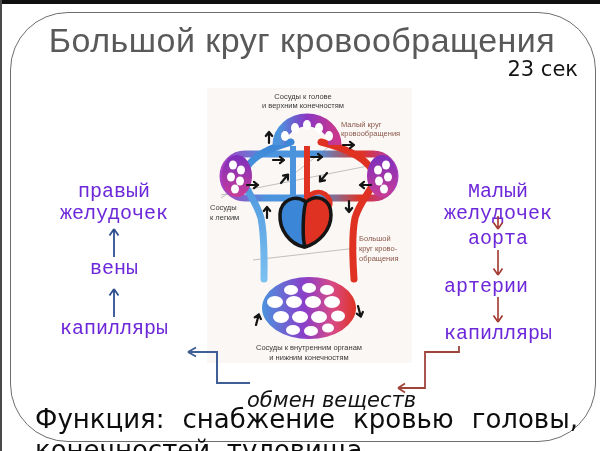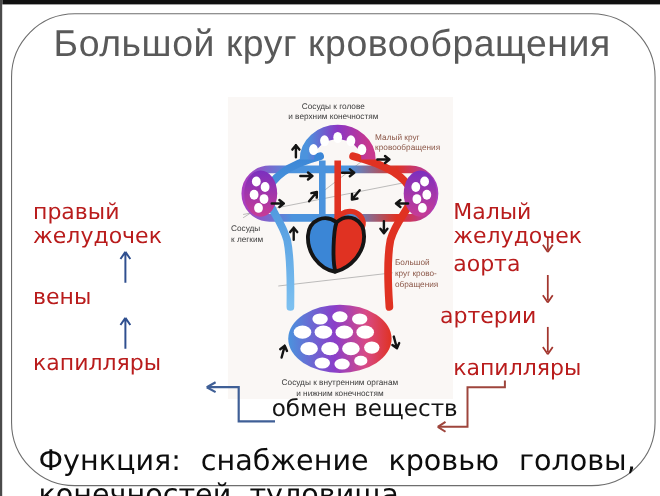--- a/index.html
+++ b/index.html
@@ -7,42 +7,43 @@
     position:relative;width:600px;height:451px;background:#ffffff;
     overflow:hidden;font-family:"DejaVu Sans",sans-serif;color:#111;
     border-left:2px solid #4a4a4a;box-sizing:border-box;
   }
   .abs{position:absolute;}
   #topbar{left:0;top:0;width:600px;height:4px;background:#101010;}
   #frame{left:8px;top:12px;width:584px;height:428px;border:1px solid #6e6e6e;border-radius:58px;}
   #title{left:0;top:21px;width:600px;text-align:center;
     font-family:"Liberation Sans",sans-serif;font-size:34px;color:#595959;letter-spacing:.5px;}
   #duration{top:57px;right:22px;font-size:21px;color:#141414;}
-  .flow-label{font-size:20px;line-height:1.12;text-align:left;color:#b91c1c;}
+  .flow-label{font-size:20px;line-height:1.12;text-align:center;color:#6d28d9;font-family:Liberation Mono, monospace;}
   #lcol-ventricle{left:28px;top:181px;width:168px;}
   #lcol-veins{left:28px;top:258px;width:168px;}
   #lcol-capillaries{left:28px;top:318px;width:168px;}
   #rcol-ventricle{left:410px;top:181px;width:172px;}
   #rcol-aorta{left:410px;top:228px;width:172px;}
   #rcol-arteries{left:398px;top:276px;width:172px;}
   #rcol-capillaries{left:410px;top:323px;width:172px;}
-  #exchange{left:245px;top:359px;font-size:21px;color:#141414;}
+  #exchange{left:245px;top:388px;font-size:21px;color:#141414;font-style:italic;}
   #function-text{left:33px;top:404px;width:543px;font-size:26px;line-height:1.18;
     text-align:justify;color:#0d0d0d;}
   #diagram-box{left:205px;top:88px;width:205px;height:275px;}
   svg text{font-family:"Liberation Sans",sans-serif;}
 </style>
 </head>
 <body>
 
 <div id="slide">
   <div class="abs" id="topbar"></div>
   <div class="abs" id="frame"></div>
 
   <div class="abs" id="title">Большой круг кровообращения</div>
+  <div class="abs" id="duration">23 сек</div>
 
   <div class="abs" id="diagram-box">
     <svg width="205" height="275" viewBox="0 0 205 275">
       <defs>
         <linearGradient id="gBand" x1="0" y1="0" x2="1" y2="0">
           <stop offset="0" stop-color="#a93ec0"></stop>
             <stop offset="0.25" stop-color="#4b93dd"></stop>
           <stop offset="0.55" stop-color="#4b93dd"></stop>
             <stop offset="0.8" stop-color="#e03222"></stop>
           <stop offset="1" stop-color="#a93ec0"></stop>

